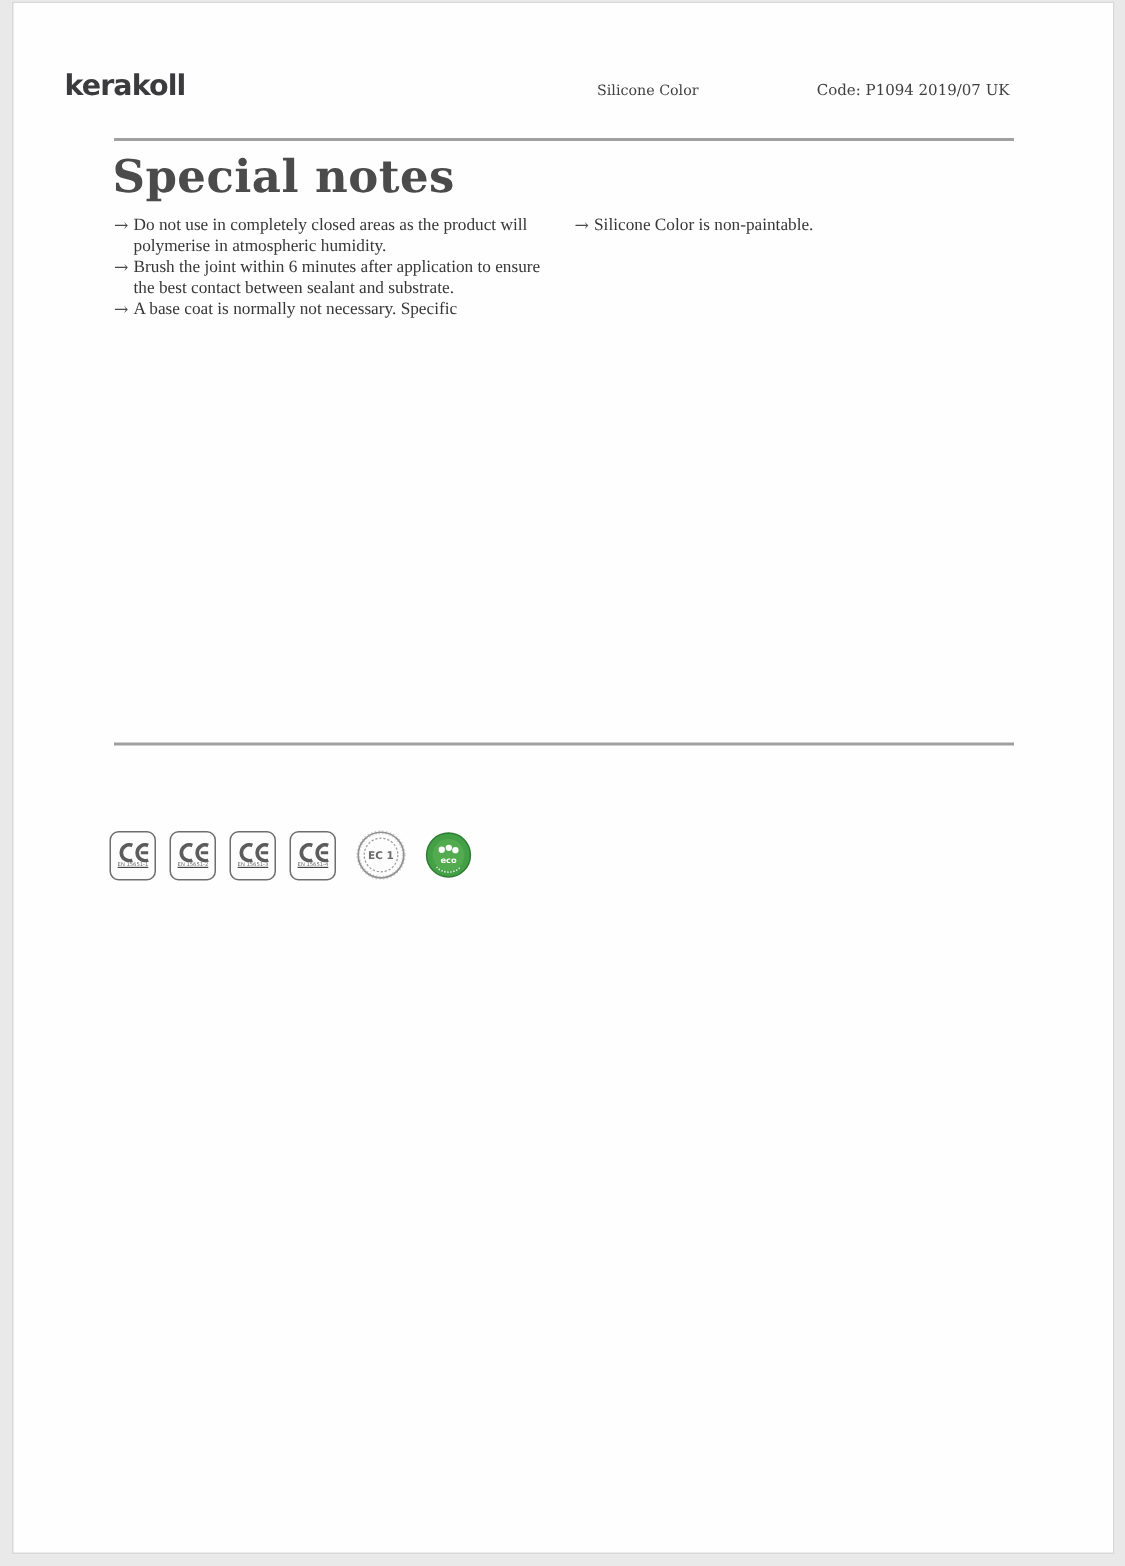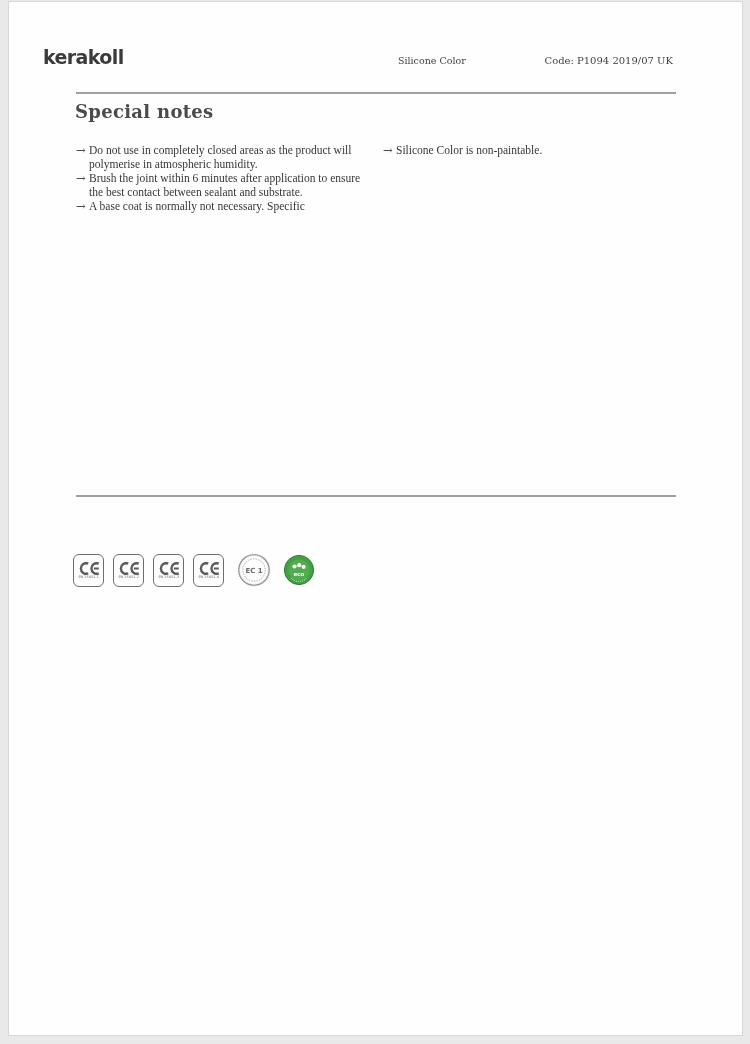--- a/index.html
+++ b/index.html
@@ -52,21 +52,21 @@
     width: 600px;
     height: 2px;
     background: #a0a0a0;
   }
   .rule-1 { top: 90px; }
   .rule-2 { top: 493px; }
   .section-title {
     position: absolute;
     left: 66px;
     font-weight: 700;
-    font-size: 18px;
+    font-size: 30px;
     letter-spacing: 0.3px;
     color: #4b4b4b;
   }
   .title-1 { top: 99px; }
   .title-2 { top: 503px; }
   
   .notes-columns {
     position: absolute;
     left: 67px;
     top: 141px;
@@ -88,20 +88,21 @@
   }
   .note-text { flex: 1; font-family: Liberation Serif, serif; }
   
   .marks-row {
     position: absolute;
     left: 64px;
     top: 551px;
     display: flex;
     align-items: center;
     gap: 9px;
+    text-decoration: underline;
   }
   .ce-box {
     width: 31px;
     height: 33px;
     border: 1.6px solid #6e6e6e;
     border-radius: 6px;
     box-sizing: border-box;
     display: flex;
     flex-direction: column;
     align-items: center;

